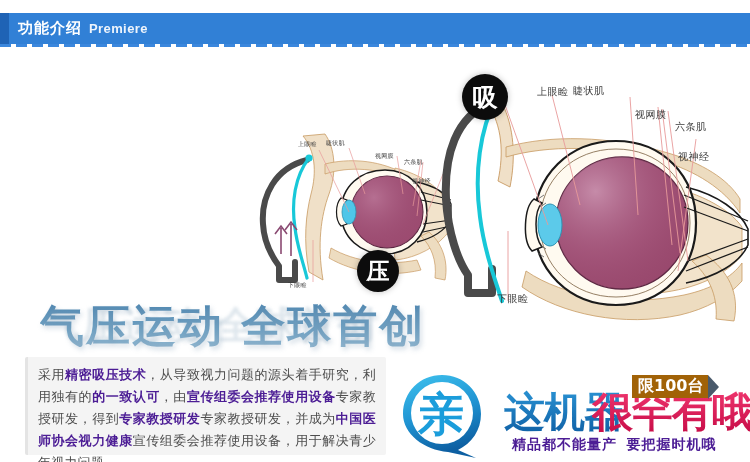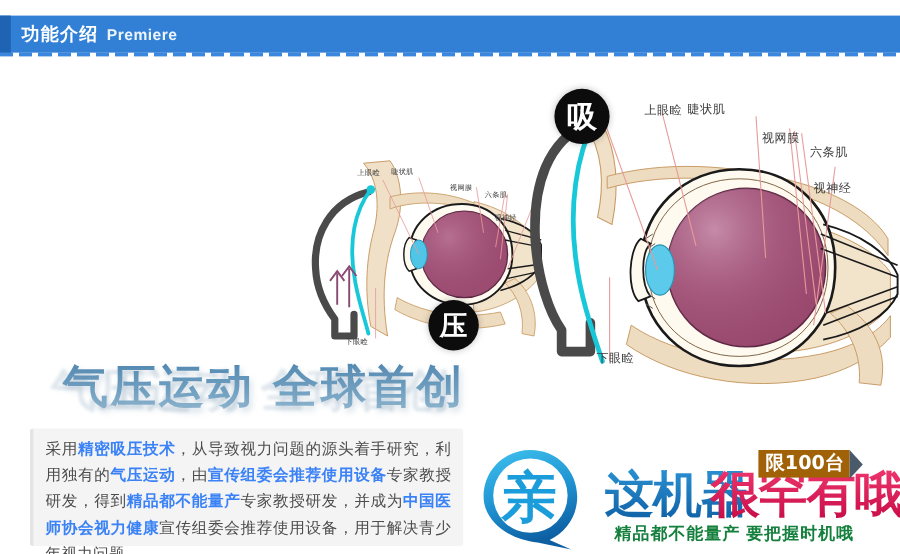--- a/index.html
+++ b/index.html
@@ -52,22 +52,22 @@
 
   .lbl{
     position:absolute;color:#3a3a3a;white-space:nowrap;
     font-family:Liberation Serif, serif;
   }
   .lbl-s{font-size:6px;letter-spacing:.2px;}
   .lbl-m{font-size:10px;letter-spacing:.5px;}
 
   
   .headline{
-    position:absolute;left:52px;top:297px;
-    font-size:38px;font-weight:bold;
+    position:absolute;left:40px;top:297px;
+    font-size:44px;font-weight:bold;
     font-family:"DejaVu Sans",sans-serif;
     color:#5c8fb5;
     background:linear-gradient(180deg,#4a82ad 0%,#6fa2c4 55%,#9fc0d6 100%);
     -webkit-background-clip:text;background-clip:text;
     -webkit-text-fill-color:transparent;
     letter-spacing:2px;white-space:nowrap;
     text-shadow:2px 3px 5px rgba(120,150,175,.30);
   }
   .headline-shadow{
     position:absolute;left:42px;top:300px;
@@ -83,21 +83,21 @@
     background:#f4f4f4;
     border-left:3px solid #e4e4e4;
     border-radius:2px;
   }
   .para-text{
     position:absolute;left:38px;top:364px;width:338px;
     font-size:13px;line-height:22px;color:#4d4d4d;
     font-family:"DejaVu Sans",sans-serif;
     text-align:justify;letter-spacing:.2px;
   }
-  .hl{color:#3b82f6;font-weight:bold;}
+  .hl{color:#4c1d95;font-weight:bold;}
 
   
   .promo{position:absolute;left:396px;top:372px;width:354px;height:90px;}
   .promo-qin{
     position:absolute;left:4px;top:1px;width:82px;height:82px;
     font-size:46px;font-weight:bold;color:#1b9ddb;
     font-family:"DejaVu Sans",sans-serif;
     display:flex;align-items:center;justify-content:center;
     line-height:1;z-index:3;
   }
@@ -129,22 +129,22 @@
     padding:2px 5px 3px 6px;line-height:18px;white-space:nowrap;
   }
   .promo-tag-arrow{
     width:0;height:0;
     border-top:12px solid transparent;
     border-bottom:12px solid transparent;
     border-left:11px solid #4a5a6b;
   }
   .promo-sub{
     position:absolute;left:116px;top:64px;
-    font-size:14px;font-weight:bold;color:#15803d;
-    font-family:Liberation Sans, sans-serif;
+    font-size:14px;font-weight:bold;color:#4c1d95;
+    font-family:Liberation Mono, monospace;
     letter-spacing:1px;white-space:nowrap;
   }
 </style>
 </head>
 <body>
 
 <div id="page">
 
   <div class="header-bar"></div>
   <div class="header-accent"></div>
@@ -271,21 +271,21 @@
   <div class="lbl lbl-m" style="left:675px;top:120px;">六条肌</div>
   <div class="lbl lbl-m" style="left:678px;top:150px;">视神经</div>
   <div class="lbl lbl-m" style="left:497px;top:292px;">下眼睑</div>
 
   <div class="badge badge-xi">吸</div>
 
   <div class="headline-shadow">气压运动  全球首创</div>
   <div class="headline">气压运动  全球首创</div>
 
   <div class="para-box"></div>
-  <div class="para-text"><span>采用</span><span class="hl">精密吸压技术</span><span>，从导致视力问题的源头着手研究，利用独有的</span><span class="hl">气压运动</span><span>，由</span><span class="hl">宣传组委会推荐使用设备</span><span>专家教授研发，得到</span><span class="hl">精品都不能量产</span><span>专家教授研发，并成为</span><span class="hl">中国医师协会视力健康</span><span>宣传组委会推荐使用设备，用于解决青少年视力问题。</span></div>
+  <div class="para-text"><span>采用</span><span class="hl">精密吸压技术</span><span>，从导致视力问题的源头着手研究，利用独有的</span><span class="hl">的一致认可</span><span>，由</span><span class="hl">宣传组委会推荐使用设备</span><span>专家教授研发，得到</span><span class="hl">专家教授研发</span><span>专家教授研发，并成为</span><span class="hl">中国医师协会视力健康</span><span>宣传组委会推荐使用设备，用于解决青少年视力问题。</span></div>
 
   <div class="promo">
     <svg width="120" height="90" viewBox="0 0 120 90" style="position:absolute;left:0;top:0;z-index:1;">
       <defs>
         <linearGradient id="bub" x1="0" y1="0" x2="0.3" y2="1">
           <stop offset="0%" stop-color="#3fc2ee"></stop>
           <stop offset="55%" stop-color="#1f93d2"></stop>
           <stop offset="100%" stop-color="#0d5fa2"></stop>
         </linearGradient>
       </defs>

